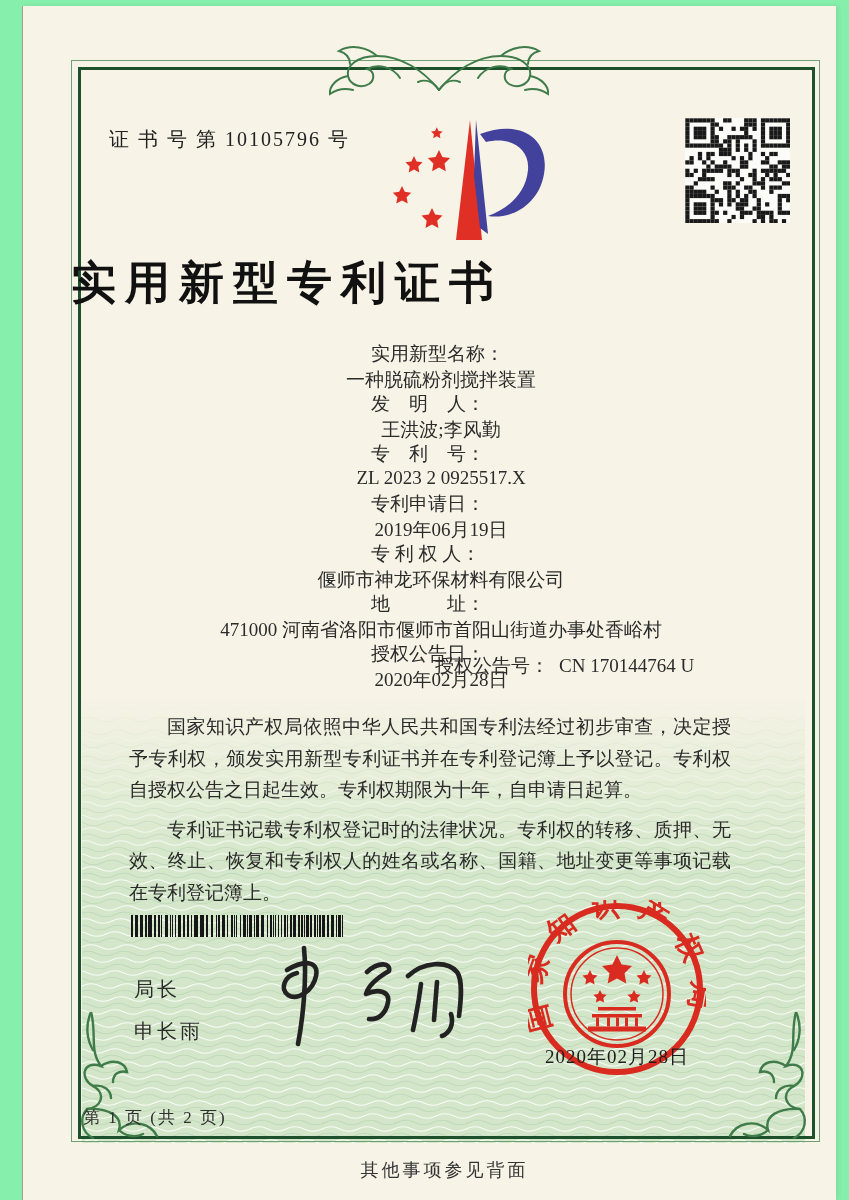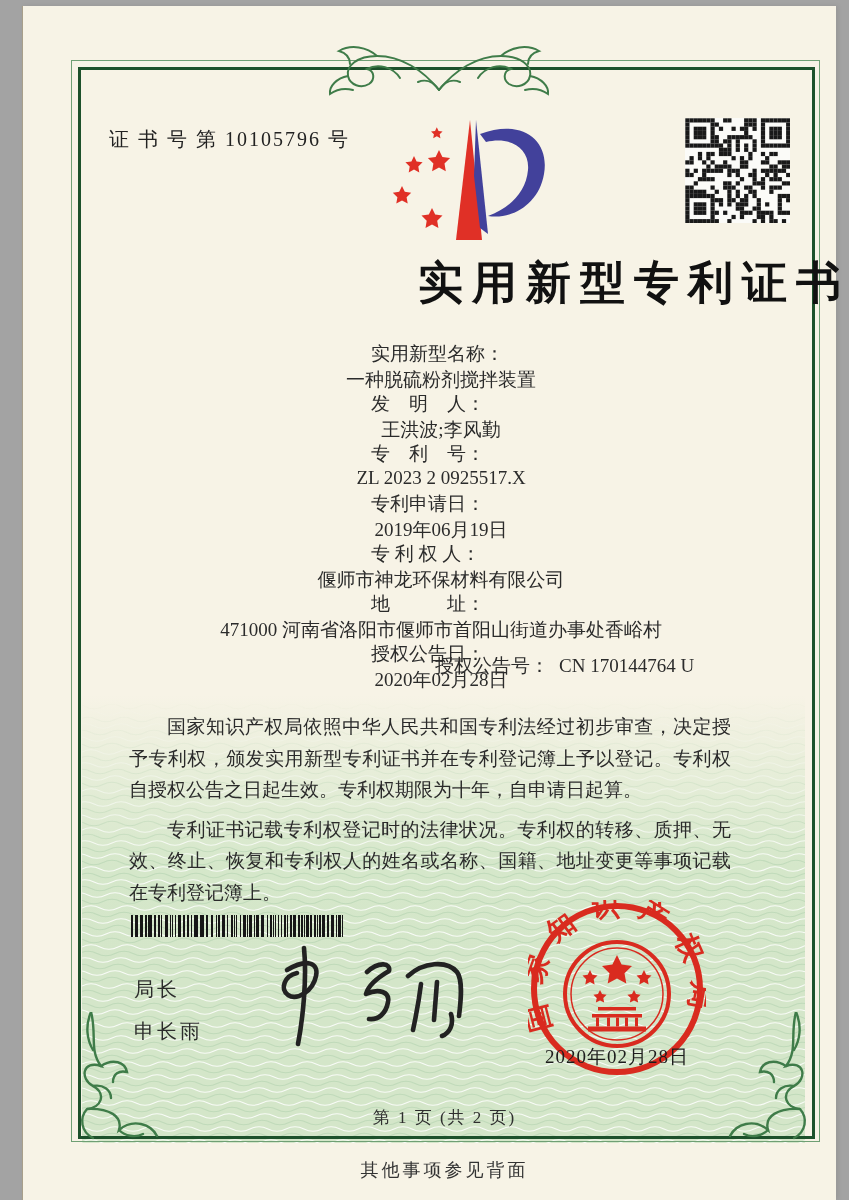--- a/index.html
+++ b/index.html
@@ -1,53 +1,53 @@
 <!DOCTYPE html>
 <html><head>
 <meta charset="utf-8">
 <style>
   html,body{margin:0;padding:0;background:#fff;}
-  .scan{position:relative;width:849px;height:1200px;background:#a3a3a3;overflow:hidden;
+  .scan{position:relative;width:849px;height:1200px;background:#86efac;overflow:hidden;
         font-family:"Liberation Serif","DejaVu Serif",serif;color:#2b2b2b;}
   .paper{position:absolute;left:22px;top:6px;width:813px;height:1194px;
          background:#f7f3e6;border-left:1px solid #a89f8a;box-shadow:2px 0 5px rgba(0,0,0,.08);}
   
   .green-zone{position:absolute;left:59px;top:689px;width:723px;height:448px;
       background:linear-gradient(to bottom,rgba(214,232,205,0) 0%,rgba(210,231,200,.45) 18%,
                  rgba(207,229,197,.85) 38%,#d4e6c9 60%,#d4e6c9 100%);}
   .green-zone svg{position:absolute;left:0;top:0;
       -webkit-mask-image:linear-gradient(to bottom,transparent 0,rgba(0,0,0,.5) 90px,#000 170px);
       mask-image:linear-gradient(to bottom,transparent 0,rgba(0,0,0,.5) 90px,#000 170px);}
   .frame-outer{position:absolute;left:48px;top:54px;width:747px;height:1080px;
       border:1.5px solid #6f9f74;pointer-events:none;}
   .frame-inner{position:absolute;left:55px;top:61px;width:731px;height:1066px;
       border:3px solid #1d512b;pointer-events:none;}
   .orn{position:absolute;pointer-events:none;}
   .cert-no{position:absolute;left:86px;top:120px;font-size:20px;letter-spacing:2px;color:#222;}
   .logo{position:absolute;left:361px;top:110px;}
   .qr{position:absolute;left:662px;top:112px;background:#fdfdfb;}
-  .title{position:absolute;left:48px;top:247px;width:747px;text-align:right;
-         font-size:45px;font-weight:700;letter-spacing:9px;color:#111;margin-left:32px;}
+  .title{position:absolute;left:48px;top:247px;width:747px;text-align:left;
+         font-size:45px;font-weight:700;letter-spacing:9px;color:#111;}
   .fields{position:absolute;left:98px;top:335px;width:640px;font-size:19px;}
   .row{height:50px;display:flex;align-items:center;position:relative;flex-direction:column;}
   .row .lbl{flex:none;width:140px;}
   .grant-no{position:absolute;left:314px;top:0;height:50px;display:flex;align-items:center;}
   .grant-no .lbl{width:124px;}
   .paras{position:absolute;left:98px;top:697px;width:618px;font-size:19px;line-height:31.5px;
          text-align:justify;color:#2a2a2a;}
   .paras p{margin:8px;text-indent:2em;}
   .barcode{position:absolute;left:108px;top:909px;}
   .signer-title{position:absolute;left:111px;top:970px;font-size:20px;letter-spacing:3px;}
   .signer-name{position:absolute;left:111px;top:1012px;font-size:20px;letter-spacing:3px;}
   .signature{position:absolute;left:228px;top:934px;}
   .seal{position:absolute;left:505px;top:894px;}
   .seal-date{position:absolute;left:505px;top:1038px;width:178px;text-align:center;
              font-size:19px;letter-spacing:1px;color:#1d1d1d;}
-  .page-info{position:absolute;left:48px;top:1100px;width:747px;text-align:center;
-             font-size:17px;letter-spacing:2px;color:#2f2f2f;}
+  .page-info{position:absolute;left:48px;top:1100px;width:747px;
+             font-size:17px;letter-spacing:2px;color:#2f2f2f;padding-left:12px;}
   .back-note{position:absolute;left:48px;top:1152px;width:747px;text-align:center;
              font-size:18px;letter-spacing:3px;color:#333;}
 </style>
 </head>
 <body>
 
 <div class="scan">
   <div class="paper">
 
     <div class="green-zone">

